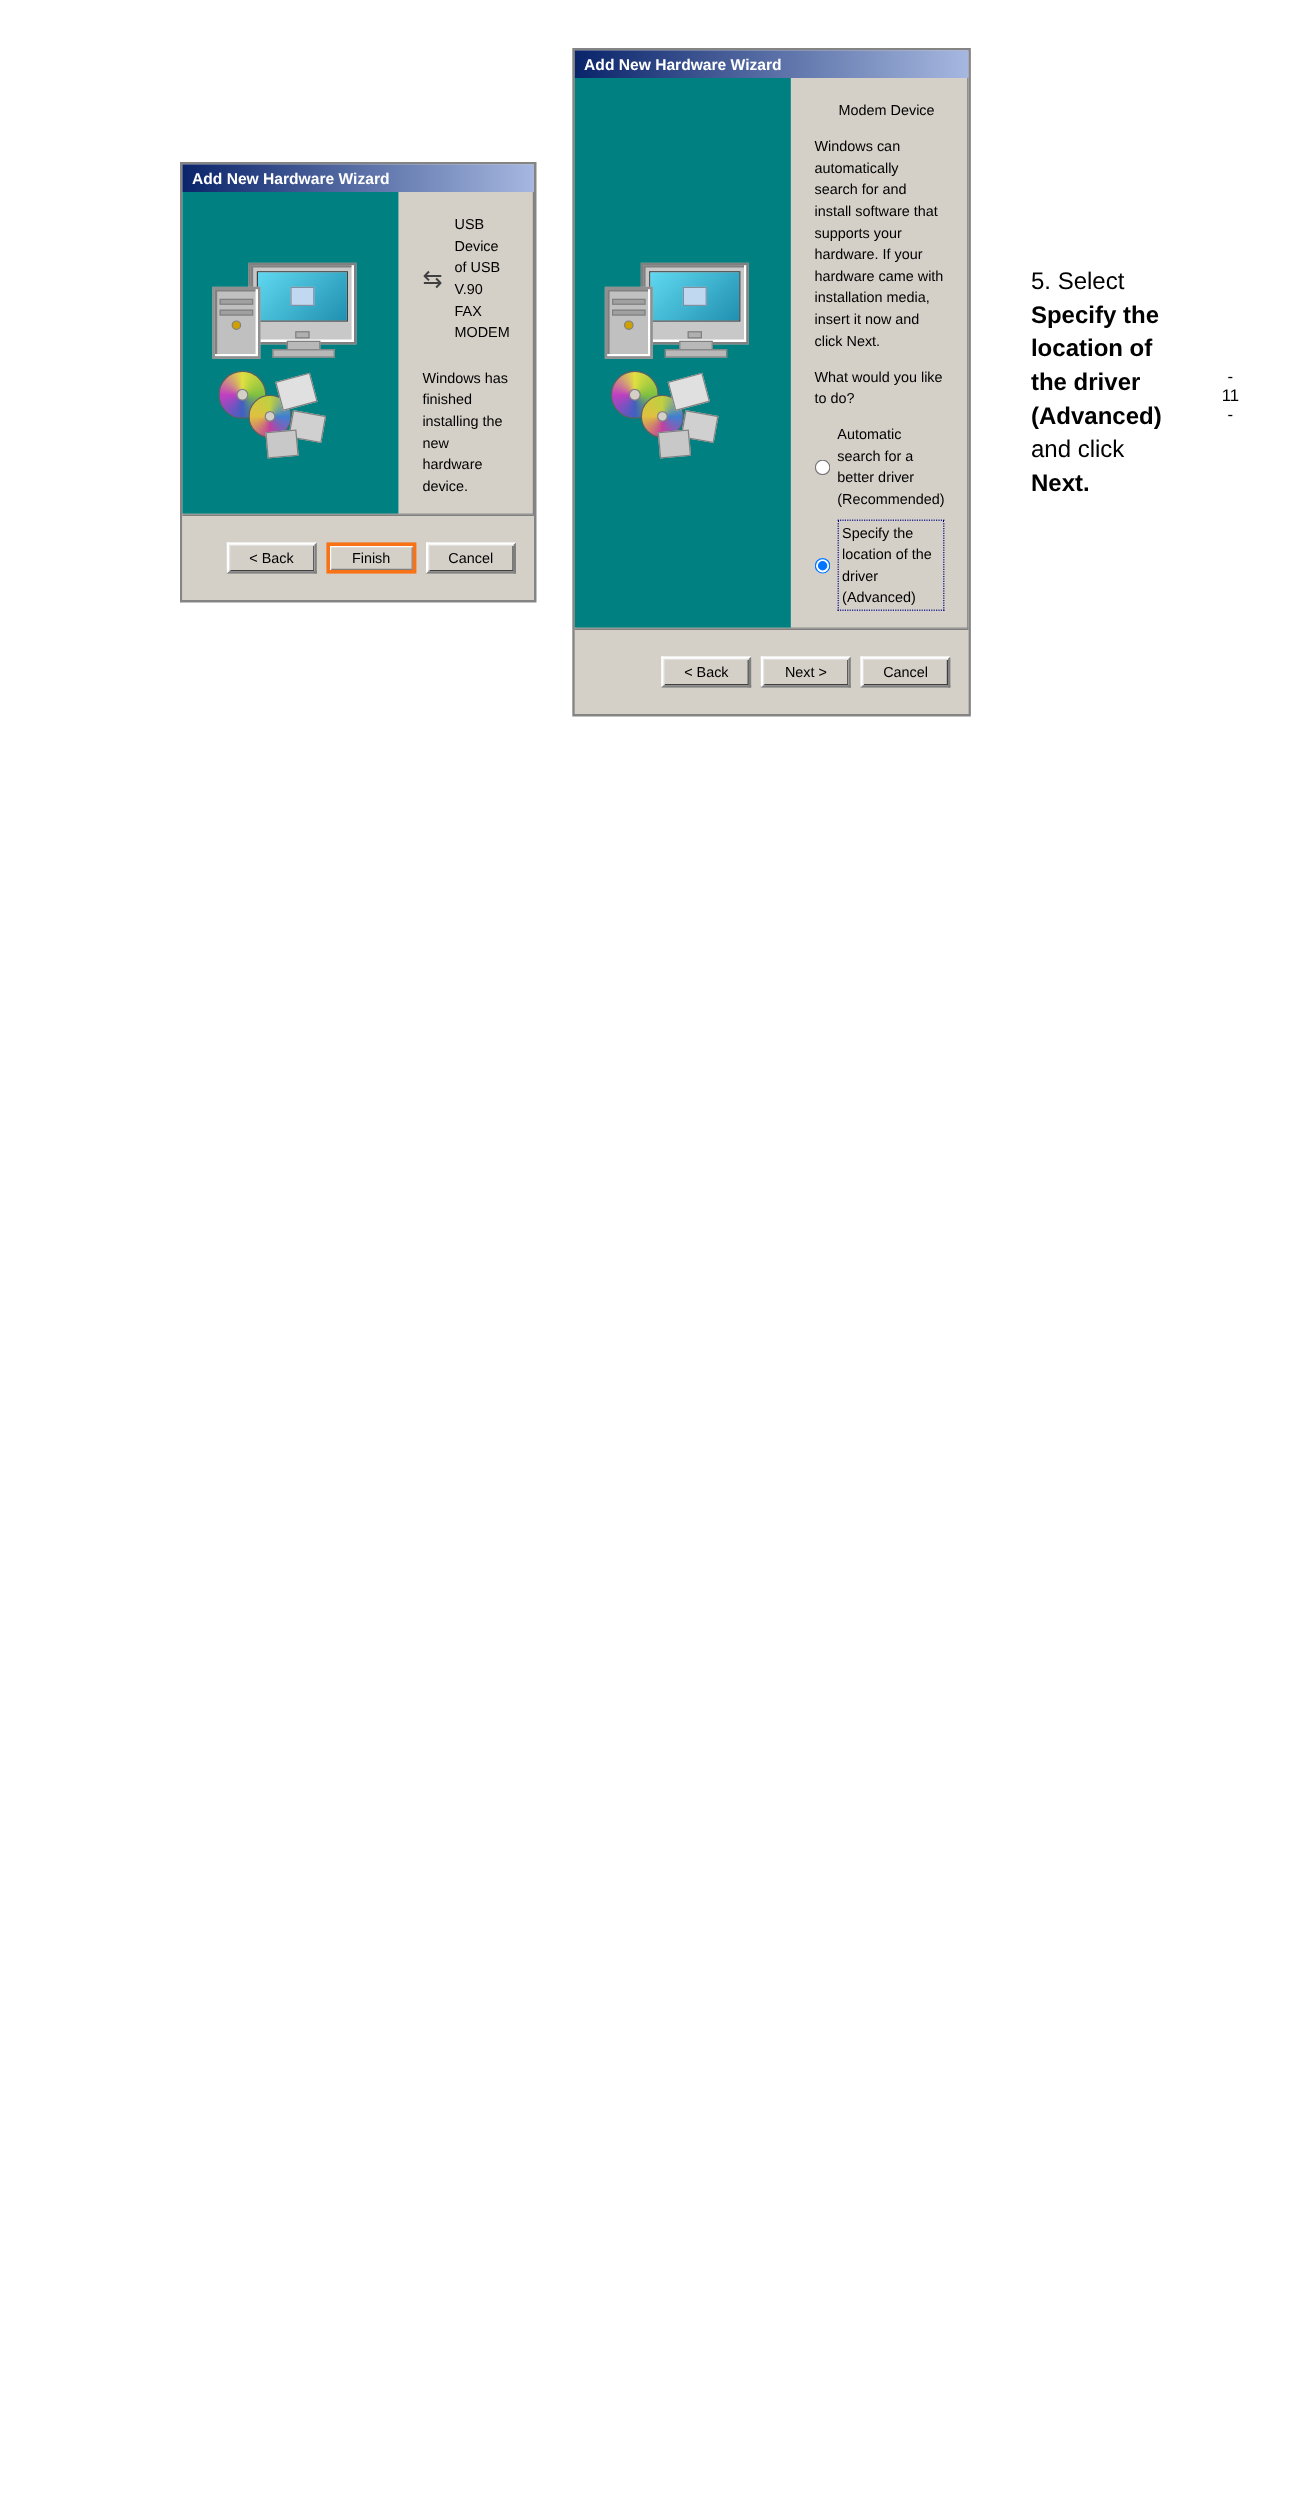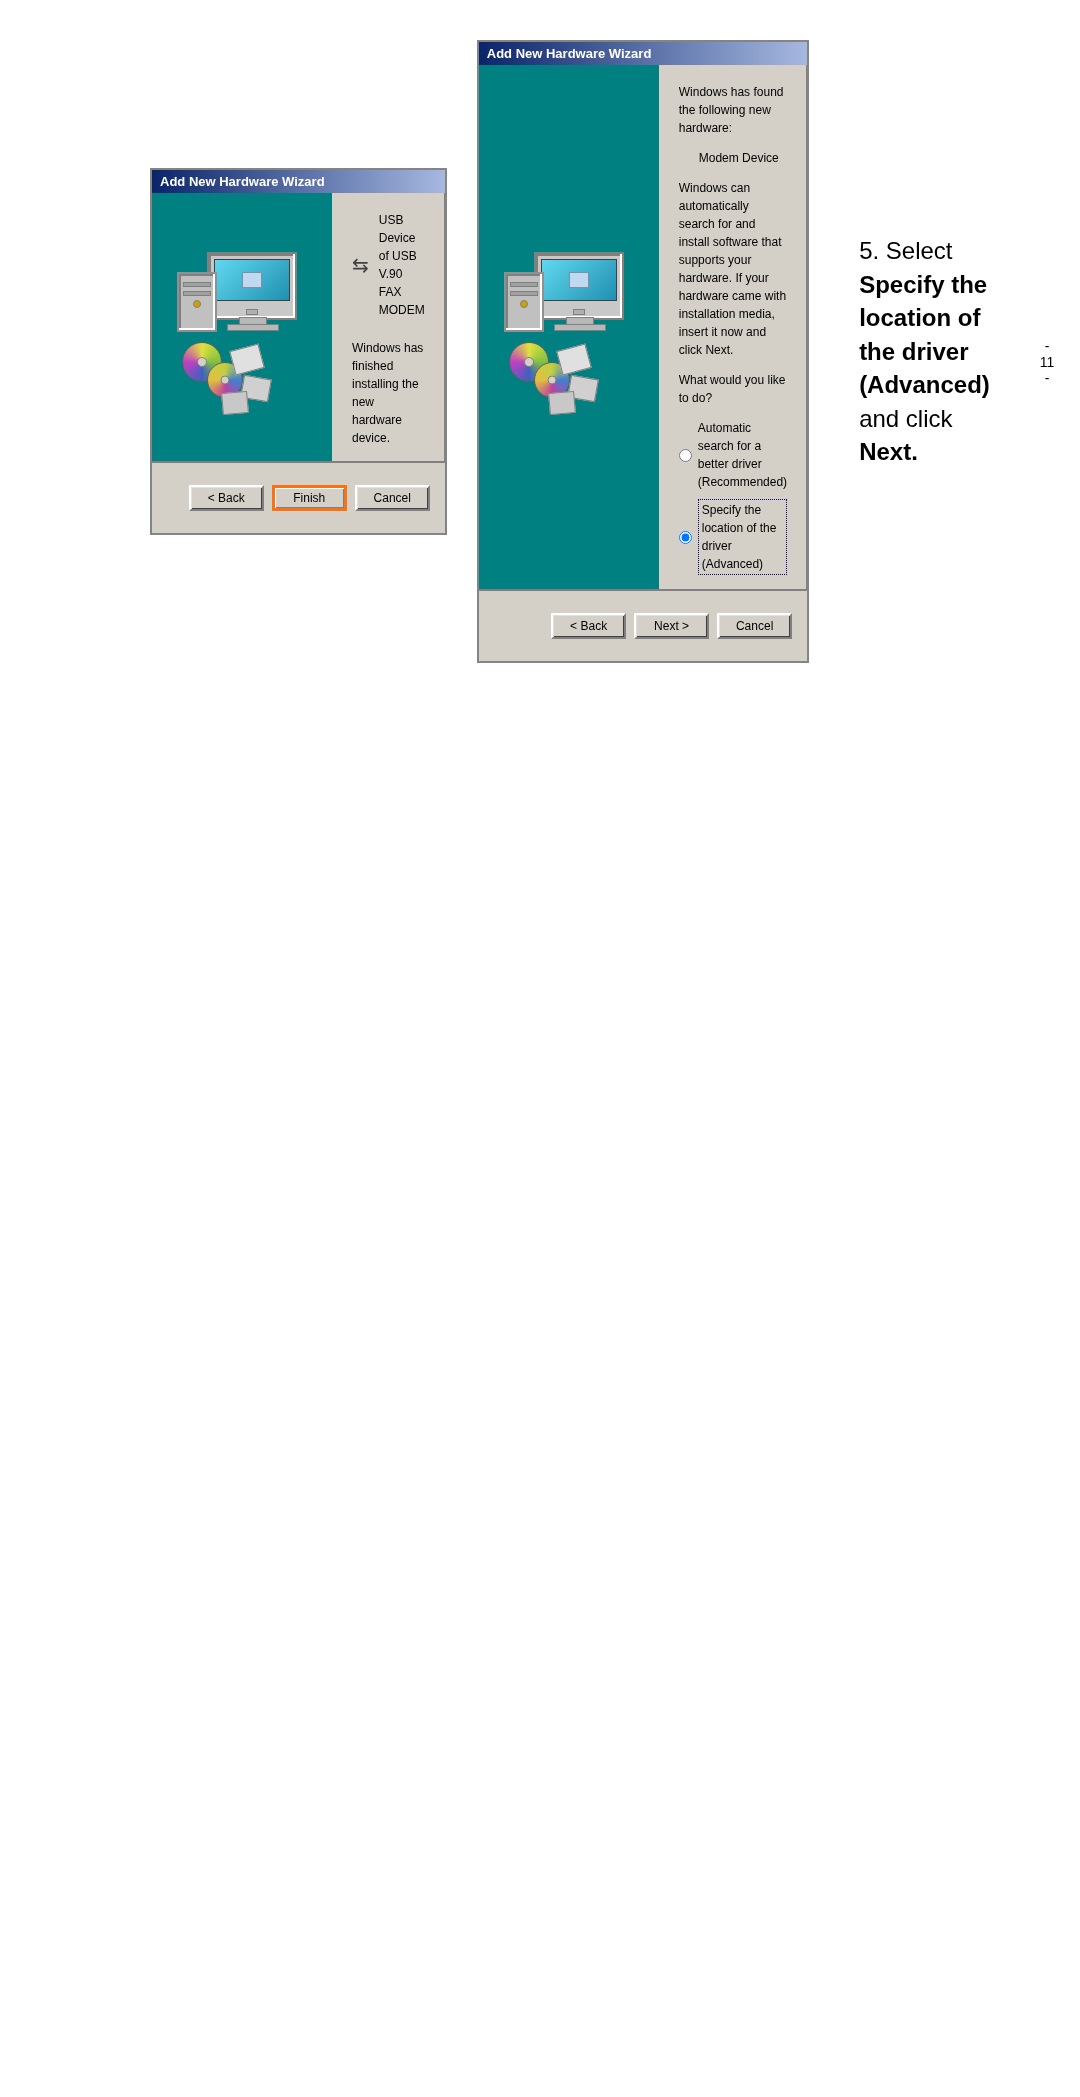--- a/index.html
+++ b/index.html
@@ -138,21 +138,21 @@
       font-family: 'MS Sans Serif', Arial, sans-serif;
     }
 
     .radio-label-box {
       border: 1px dotted #000080;
       padding: 1px 3px;
     }
 
     
     .step-instruction {
-      font-size: 24px;
+      font-size: 20px;
       font-family: Arial, sans-serif;
       color: #000000;
       line-height: 1.4;
       width: 100%;
       padding: 10px 20px;
     }
 
     .page-number {
       font-size: 14px;
       color: #000000;
@@ -277,21 +277,20 @@
               </div>
               <div style="width:30px; height:25px; background:#e0e0e0; border:1px solid #808080; transform:rotate(-15deg); position:absolute; left:50px; top:5px;"></div>
               <div style="width:28px; height:23px; background:#d0d0d0; border:1px solid #808080; transform:rotate(10deg); position:absolute; left:60px; top:35px;"></div>
               <div style="width:26px; height:22px; background:#c8c8c8; border:1px solid #808080; transform:rotate(-5deg); position:absolute; left:40px; top:50px;"></div>
             </div>
           </div>
         </div>
       </div>
 
       <div class="dialog-content">
-        <div class="dialog-text">Windows has found the following new hardware:</div>
         <div class="dialog-text" style="margin-left: 20px; font-weight: normal;">Modem Device</div>
         <div class="dialog-text">Windows can automatically search for and install software that supports your hardware. If your hardware came with installation media, insert it now and click Next.</div>
         <div class="dialog-text">What would you like to do?</div>
 
         <div class="radio-group">
           <label class="radio-item">
             <input type="radio" name="driver-option" style="">
             <span class="dialog-text">Automatic search for a better driver (Recommended)</span>
           </label>
           <label class="radio-item">

